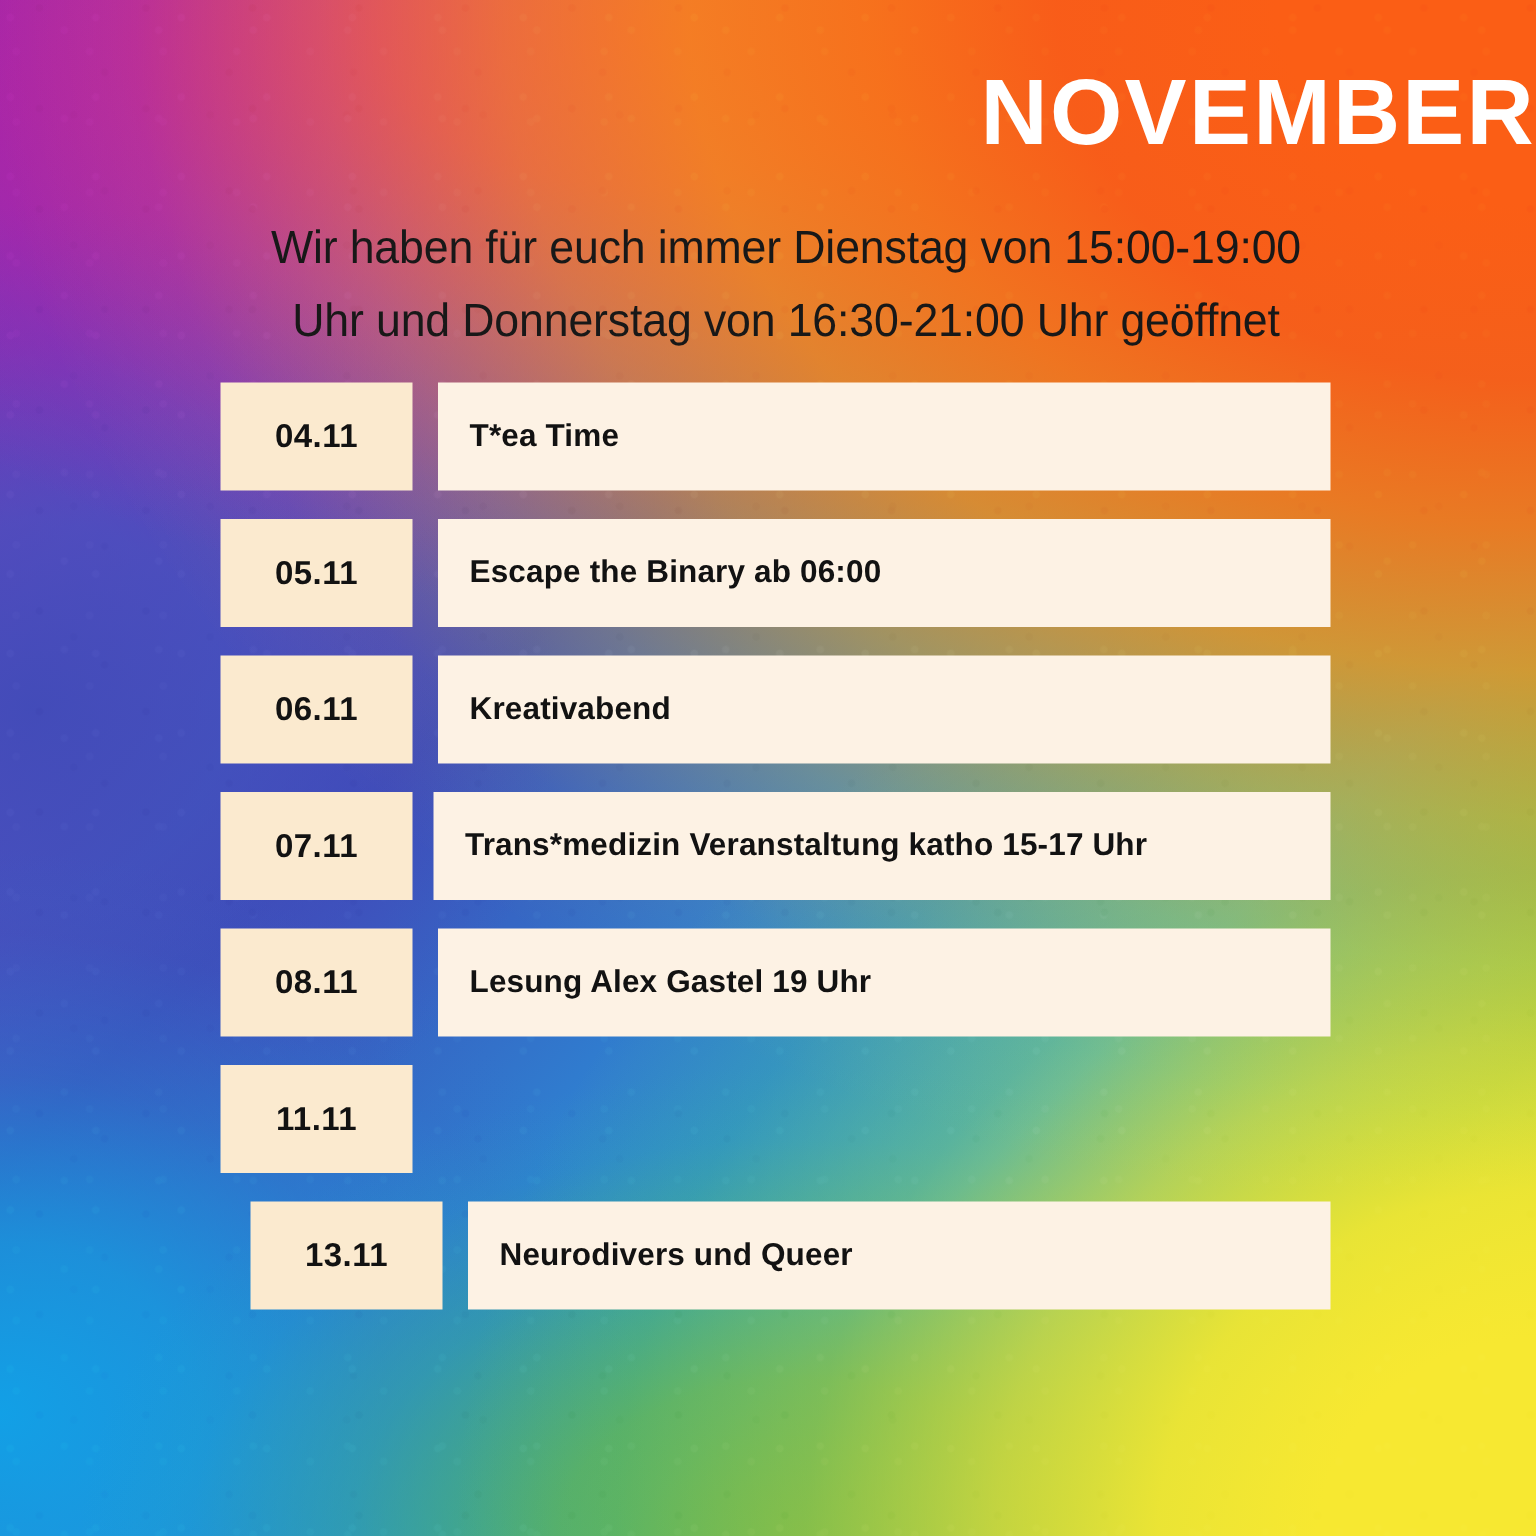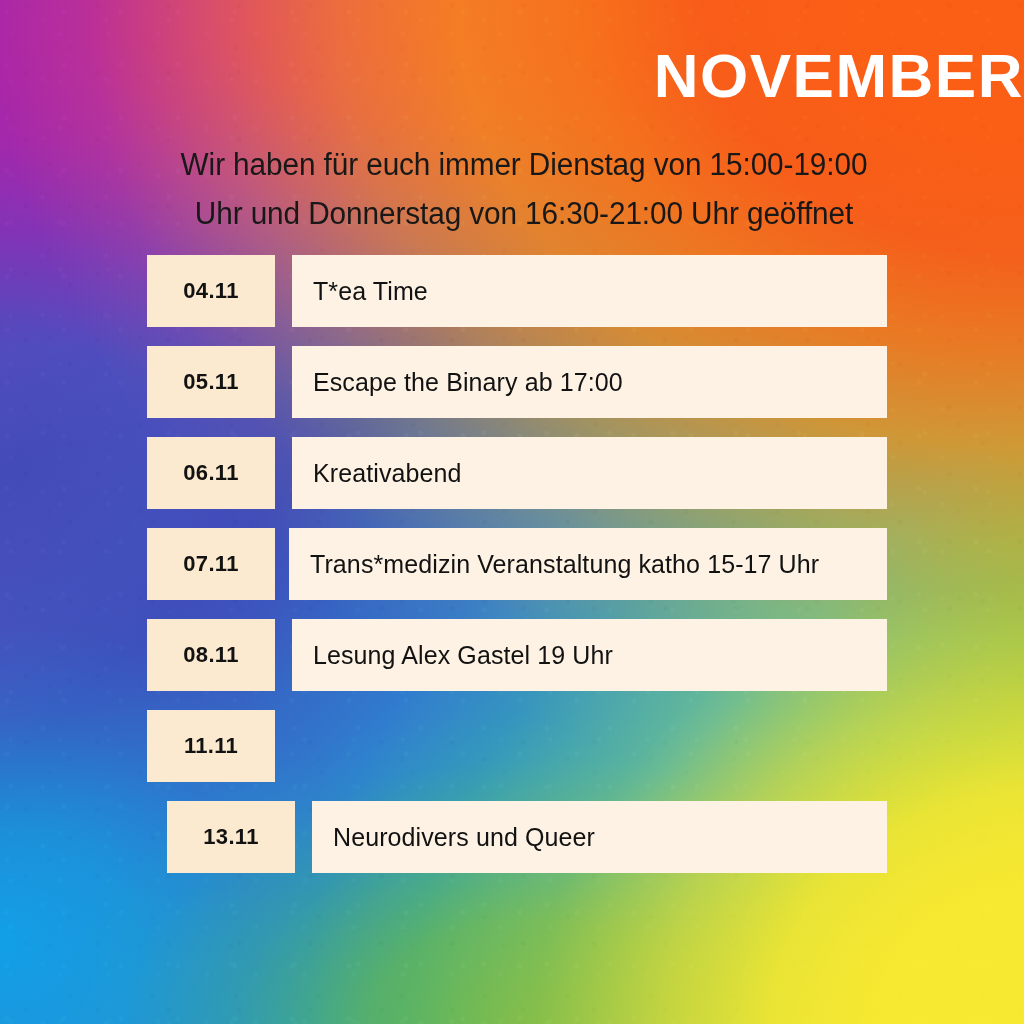--- a/index.html
+++ b/index.html
@@ -195,22 +195,22 @@
   .event-cell {
     margin-left: 17px;
     flex: 1 1 auto;
     background: #fdf2e4;
     display: flex;
     align-items: center;
     padding-left: 21px;
     box-sizing: border-box;
     color: #121212;
     font-family: "Liberation Sans", sans-serif;
-    font-weight: 400;
-    font-size: 25px;
+    font-weight: 700;
+    font-size: 21px;
     letter-spacing: 0.1px;
     white-space: nowrap;
   }
   
   .schedule-row.wide .event-cell {
     margin-left: 14px;
   }
 </style>
 </head>
 <body>
@@ -238,21 +238,21 @@
 
     <div class="schedule">
 
       <div class="schedule-row">
         <div class="date-cell">04.11</div>
         <div class="event-cell">T*ea Time</div>
       </div>
 
       <div class="schedule-row">
         <div class="date-cell">05.11</div>
-        <div class="event-cell">Escape the Binary ab 17:00</div>
+        <div class="event-cell">Escape the Binary ab 06:00</div>
       </div>
 
       <div class="schedule-row">
         <div class="date-cell">06.11</div>
         <div class="event-cell">Kreativabend</div>
       </div>
 
       <div class="schedule-row wide">
         <div class="date-cell">07.11</div>
         <div class="event-cell">Trans*medizin Veranstaltung katho 15-17 Uhr</div>

